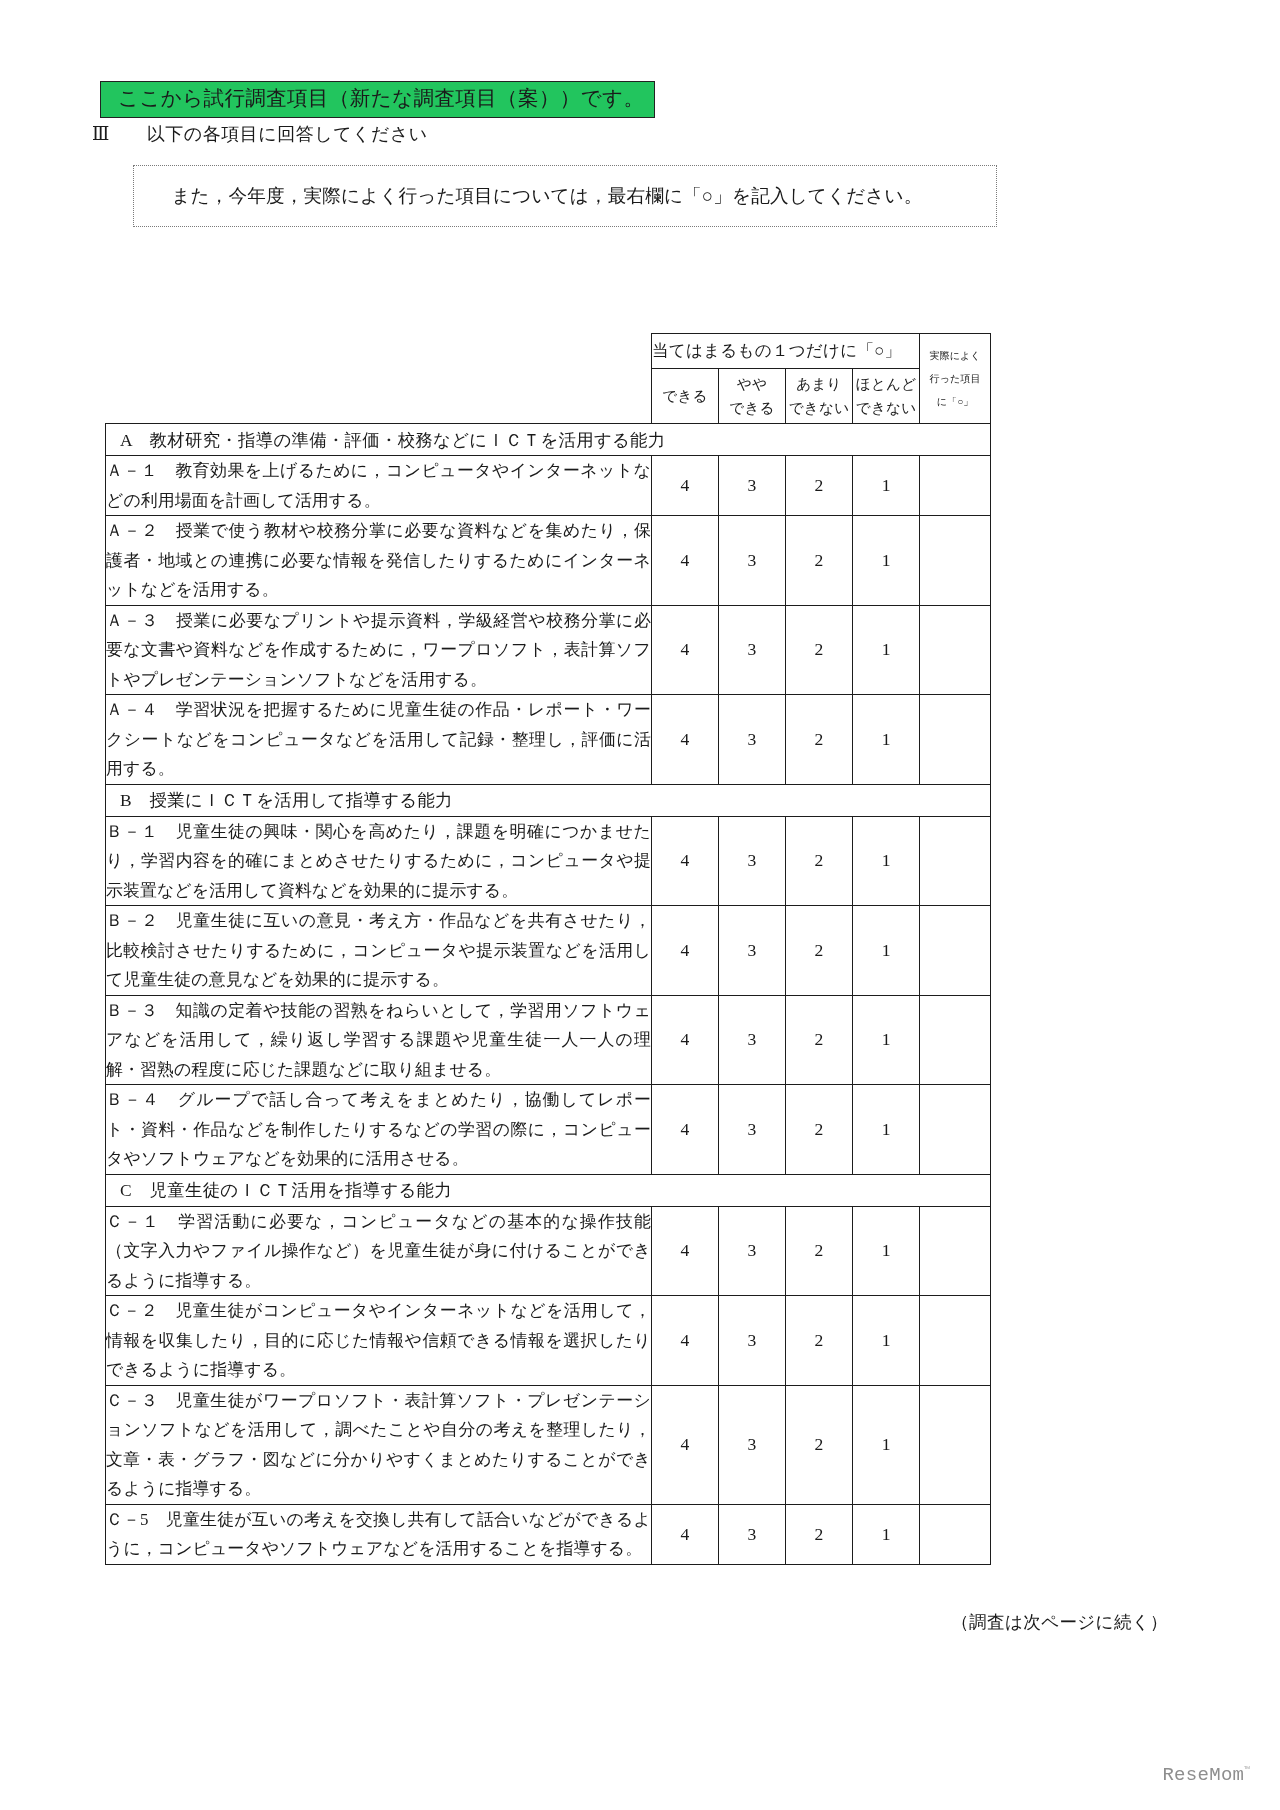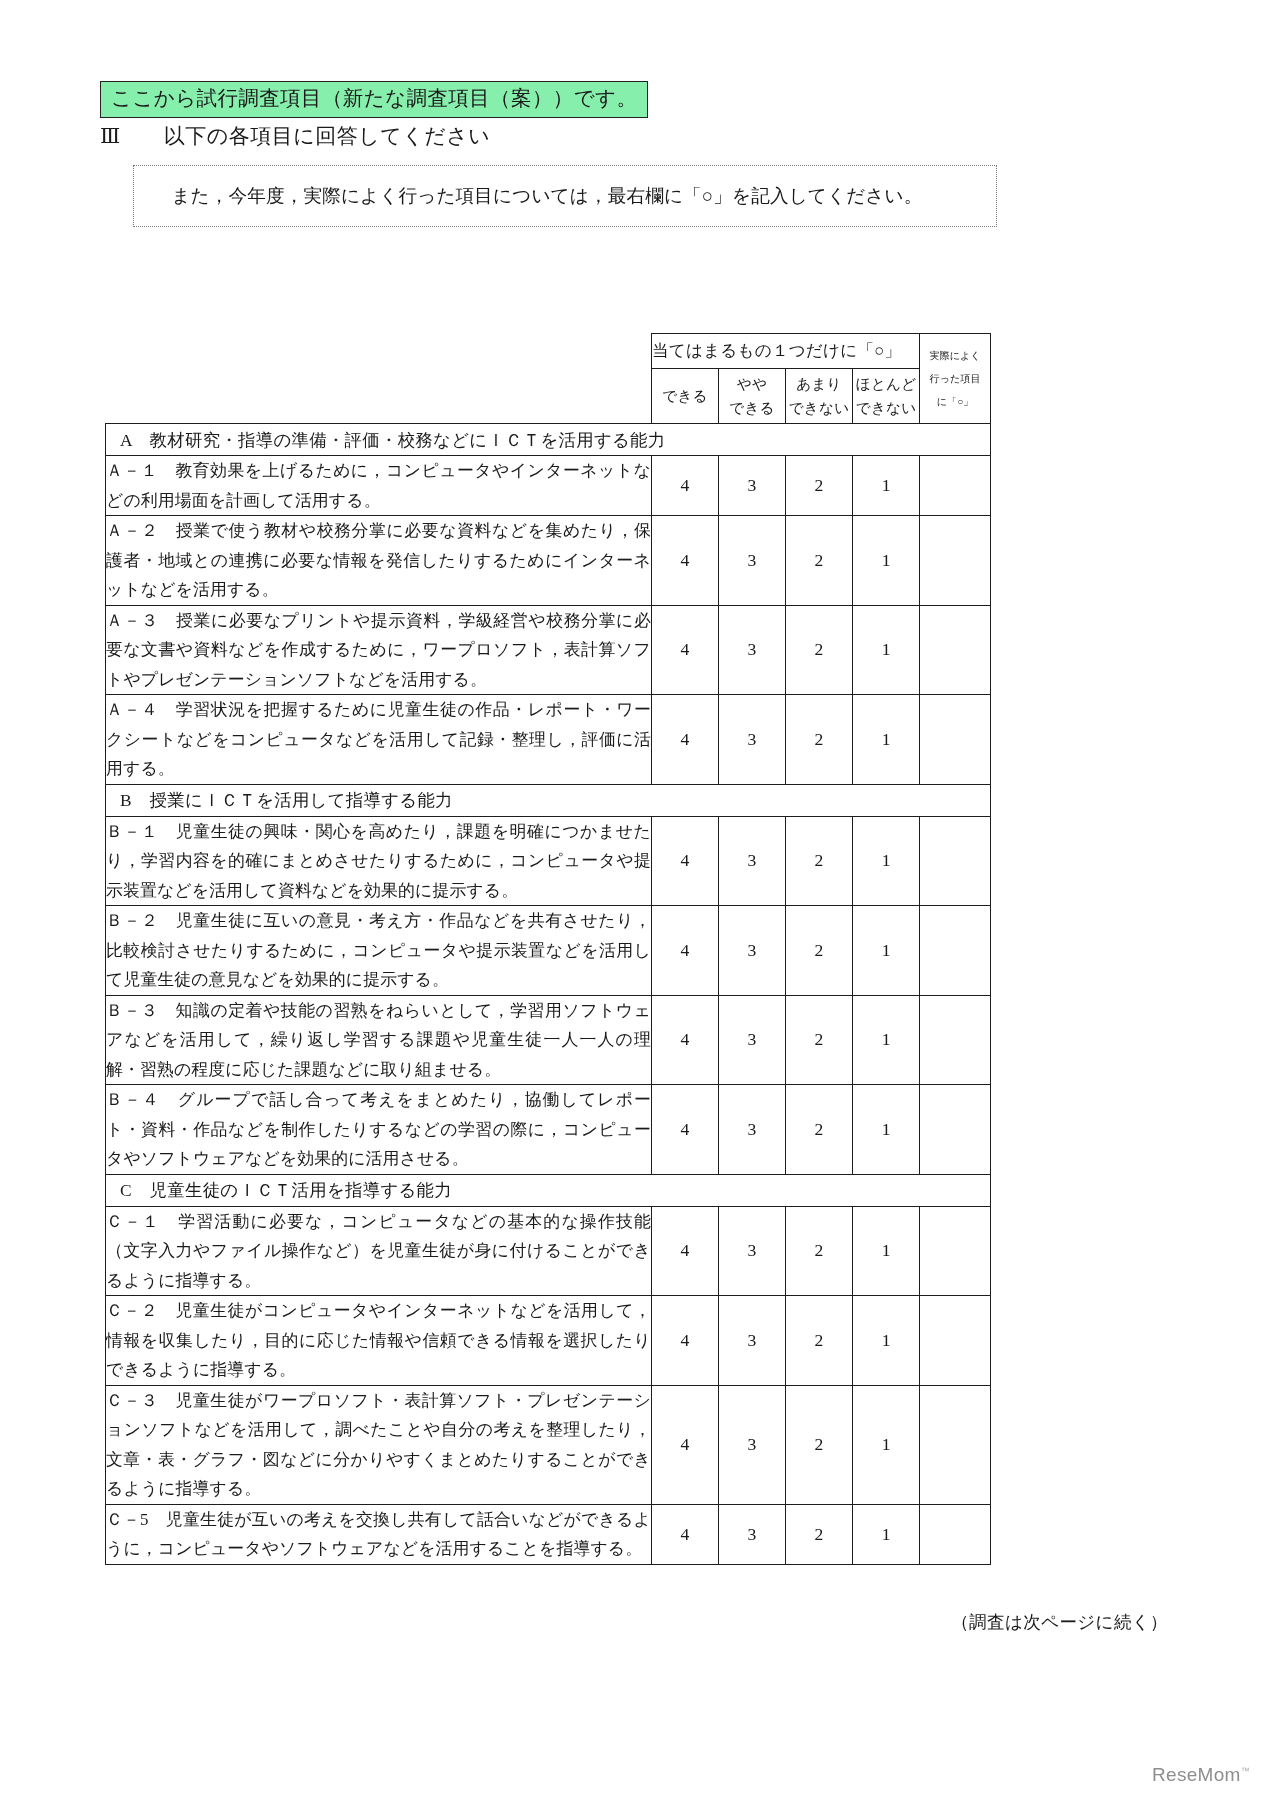--- a/index.html
+++ b/index.html
@@ -1,23 +1,23 @@
 <!DOCTYPE html>
 <html><head>
 <meta charset="utf-8">
 <style>
   html,body{margin:0;padding:0;background:#ffffff;}
   body{width:1280px;height:1810px;font-family:"Liberation Serif","DejaVu Serif",serif;color:#1a1a1a;position:relative;overflow:hidden;}
   .page{position:absolute;left:0;top:0;width:1280px;height:1810px;}
 
   
-  .banner{position:absolute;left:100px;top:81px;border:1.4px solid #222;padding:4px 10px 6px 10px;font-size:20.5px;letter-spacing:0.4px;line-height:1.2;background:#86efac;}
-
-  
-  .sec-head{position:absolute;left:100px;top:122px;font-size:21px;letter-spacing:0.5px;white-space:pre;}
+  .banner{position:absolute;left:100px;top:81px;border:1.4px solid #222;padding:4px 10px 6px 17px;font-size:20.5px;letter-spacing:0.4px;line-height:1.2;background:#22c55e;}
+
+  
+  .sec-head{position:absolute;left:92px;top:122px;font-size:18px;letter-spacing:0.5px;white-space:pre;}
 
   
   .instr{position:absolute;left:133px;top:165px;width:864px;border:1.2px dotted #7a7a7a;box-sizing:border-box;padding:14px 18px 14px 16px;}
   .instr p{margin:0;font-size:18.6px;line-height:31.5px;letter-spacing:0.15px;text-align:justify;text-justify:inter-character;}
   .instr p.ind{text-indent:1.15em;}
 
   
   .tbl{position:absolute;left:105px;top:333px;width:885px;border-collapse:collapse;table-layout:fixed;}
   .tbl col.c-item{width:546px;}
   .tbl col.c-sc{width:67px;}
@@ -30,21 +30,21 @@
   .no-b{border:none !important;}
 
   .sec-row td{height:31px;font-size:17.4px;padding-left:14px;letter-spacing:0.3px;white-space:pre;margin-top:29px;}
 
   .item-cell{padding:8px 10px 9px 14px;font-size:16.9px;line-height:29.5px;letter-spacing:0.1px;text-align:justify;text-justify:inter-character;}
   .score{text-align:center;font-size:17.6px;}
   .act{background:#fff;}
 
   .foot{position:absolute;right:112px;top:1447px;font-size:17.6px;letter-spacing:0.3px;}
 
-  .wm{position:absolute;right:30px;bottom:24px;font-size:19px;color:#8e8e8e;font-family:Liberation Sans, sans-serif;letter-spacing:0.3px;}
+  .wm{position:absolute;right:30px;bottom:24px;font-size:19px;color:#8e8e8e;font-family:Liberation Mono, monospace;letter-spacing:0.3px;}
   .wm small{font-size:9px;vertical-align:super;color:#a9a9a9;}
 </style>
 </head>
 <body>
 
 <div class="page">
 
   <div class="banner">ここから試行調査項目（新たな調査項目（案））です。</div>
 
   <div class="sec-head"><span>Ⅲ</span>　　<span>以下の各項目に回答してください</span></div>

